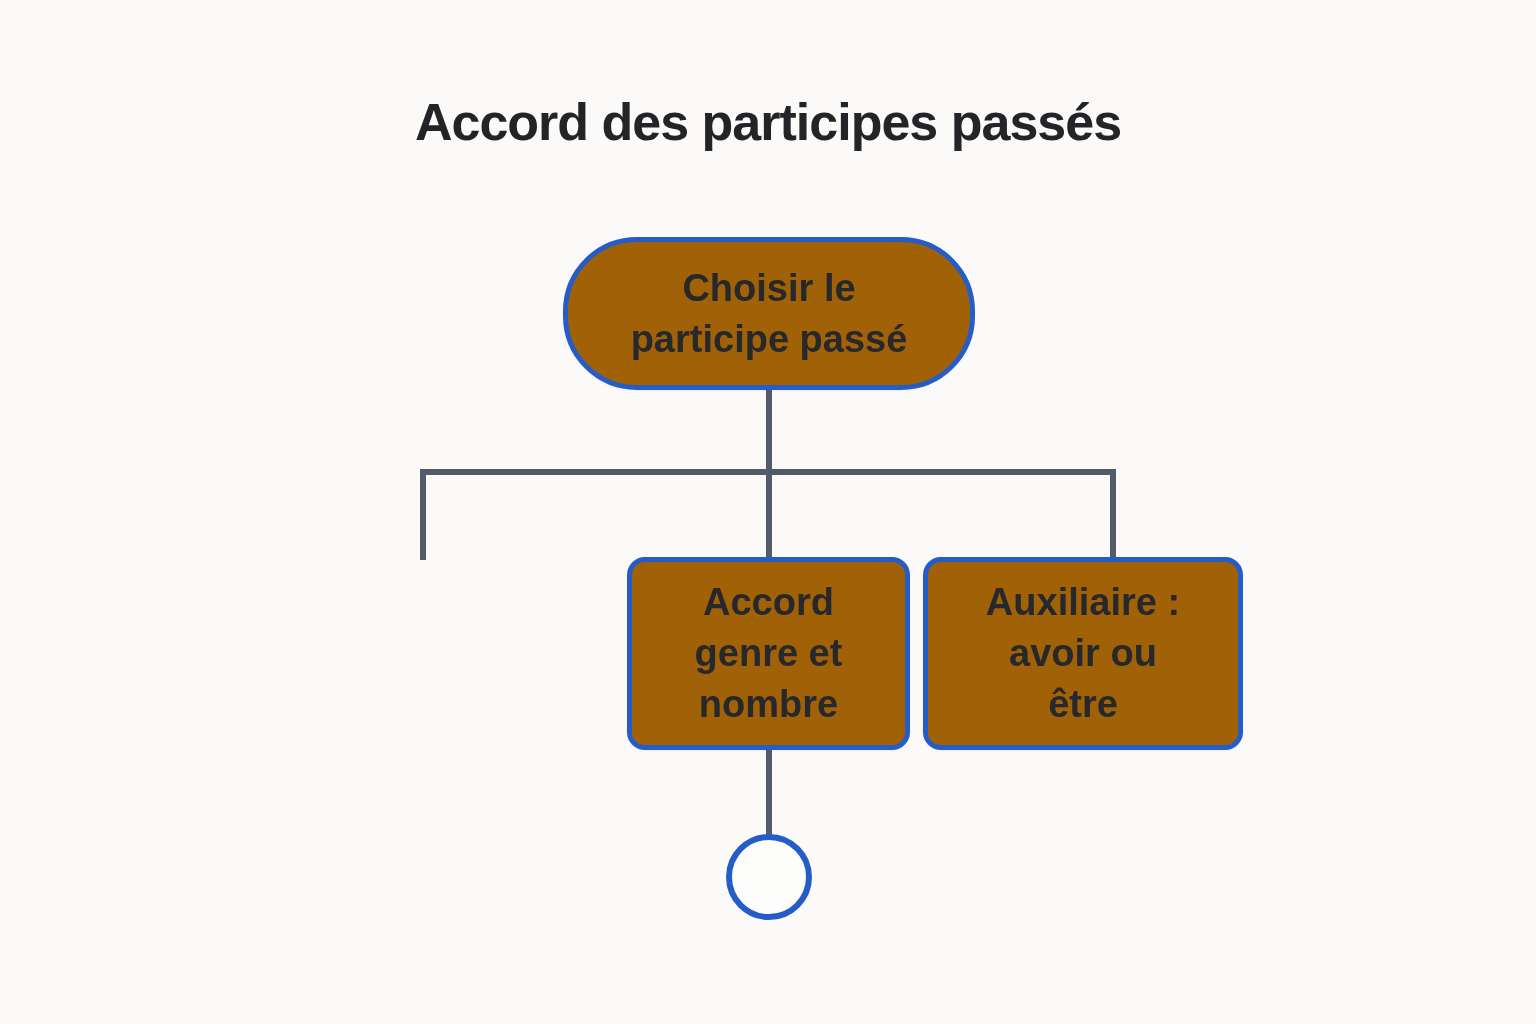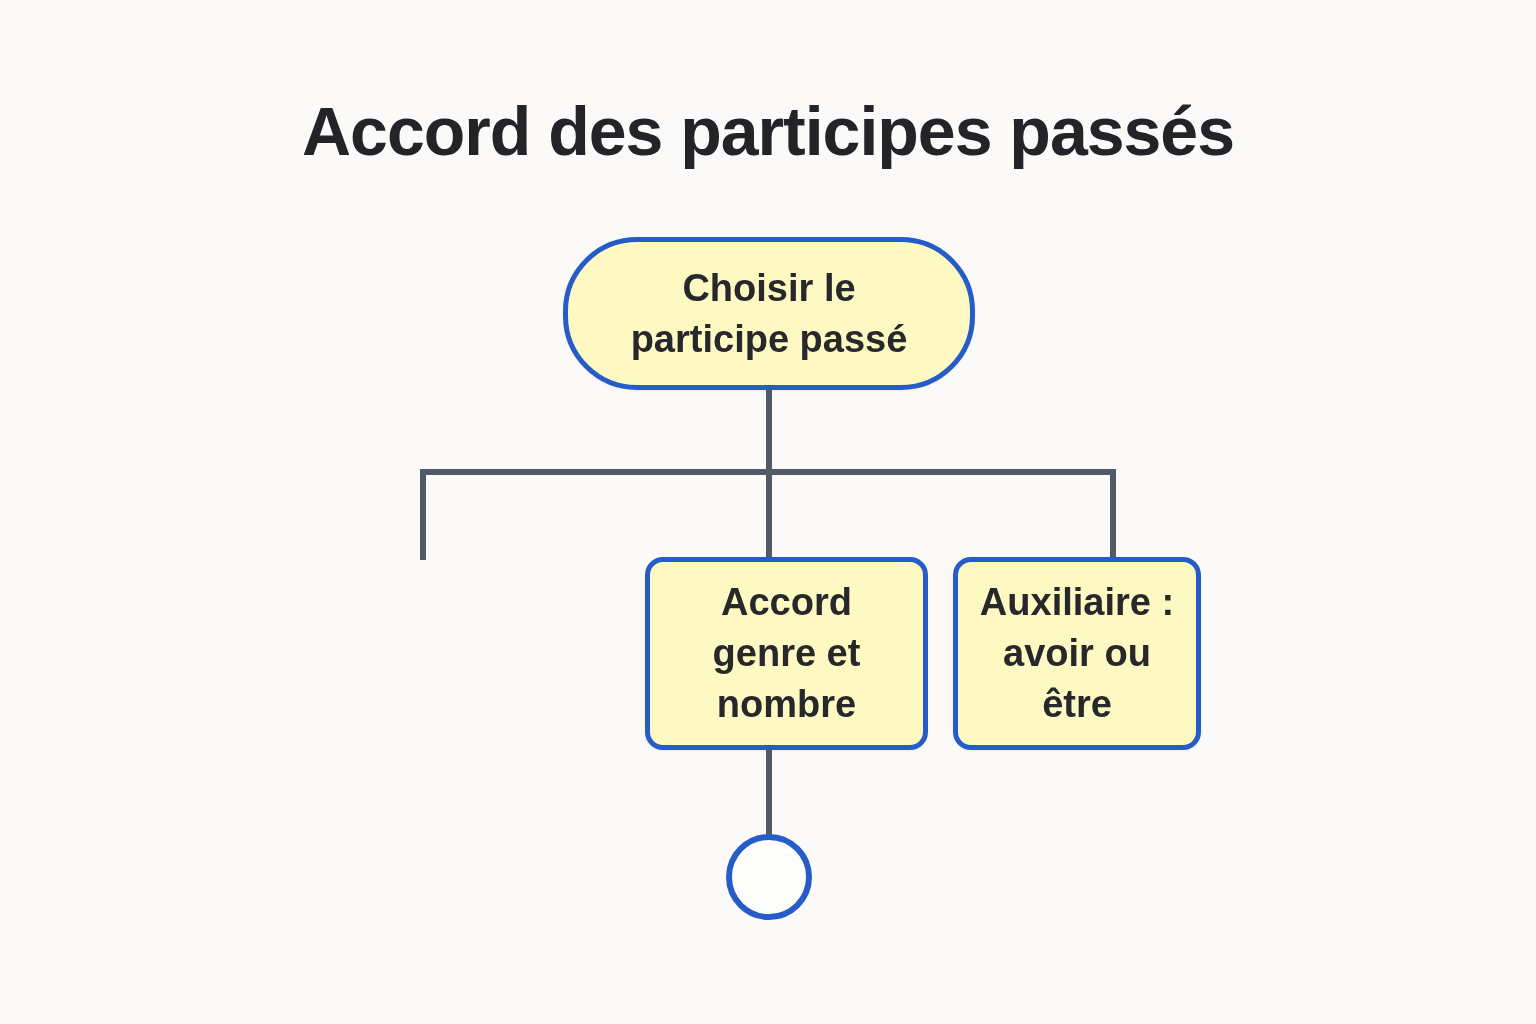--- a/index.html
+++ b/index.html
@@ -18,29 +18,29 @@
     background: #fbfaf8;
     color: #26282b;
   }
 
   .diagram-title {
     position: absolute;
     top: 92px;
     left: 0;
     width: 100%;
     text-align: center;
-    font-size: 68px;
+    font-size: 52px;
     font-weight: 700;
     letter-spacing: -1px;
     color: #222428;
   }
 
   .node {
     position: absolute;
-    background: #fef9c3;
+    background: #a16207;
     border: 5px solid #255cc7;
     display: flex;
     align-items: center;
     justify-content: center;
     text-align: center;
     box-shadow: 0 1px 2px rgba(60,70,90,0.08);
   }
 
   .node-label {
     white-space: pre-line;
@@ -58,22 +58,22 @@
     border-radius: 74px;
   }
 
   .node-child {
     top: 557px;
     height: 193px;
     border-radius: 18px;
   }
 
   .node-child-1 { left: 277px; width: 291px; }
-  .node-child-2 { left: 627px; width: 283px; margin-left: 18px; }
-  .node-child-3 { left: 953px; width: 248px; text-align: center; }
+  .node-child-2 { left: 627px; width: 283px; }
+  .node-child-3 { left: 923px; width: 320px; text-align: center; }
 
   .connector {
     position: absolute;
     background: #515c68;
   }
 
   .conn-stem-top    { left: 766px;  top: 390px; width: 6px;   height: 82px; }
   .conn-hbar        { left: 420px;  top: 469px; width: 696px; height: 6px;  }
   .conn-drop-left   { left: 420px;  top: 469px; width: 6px;   height: 91px; }
   .conn-drop-mid    { left: 766px;  top: 469px; width: 6px;   height: 91px; }

